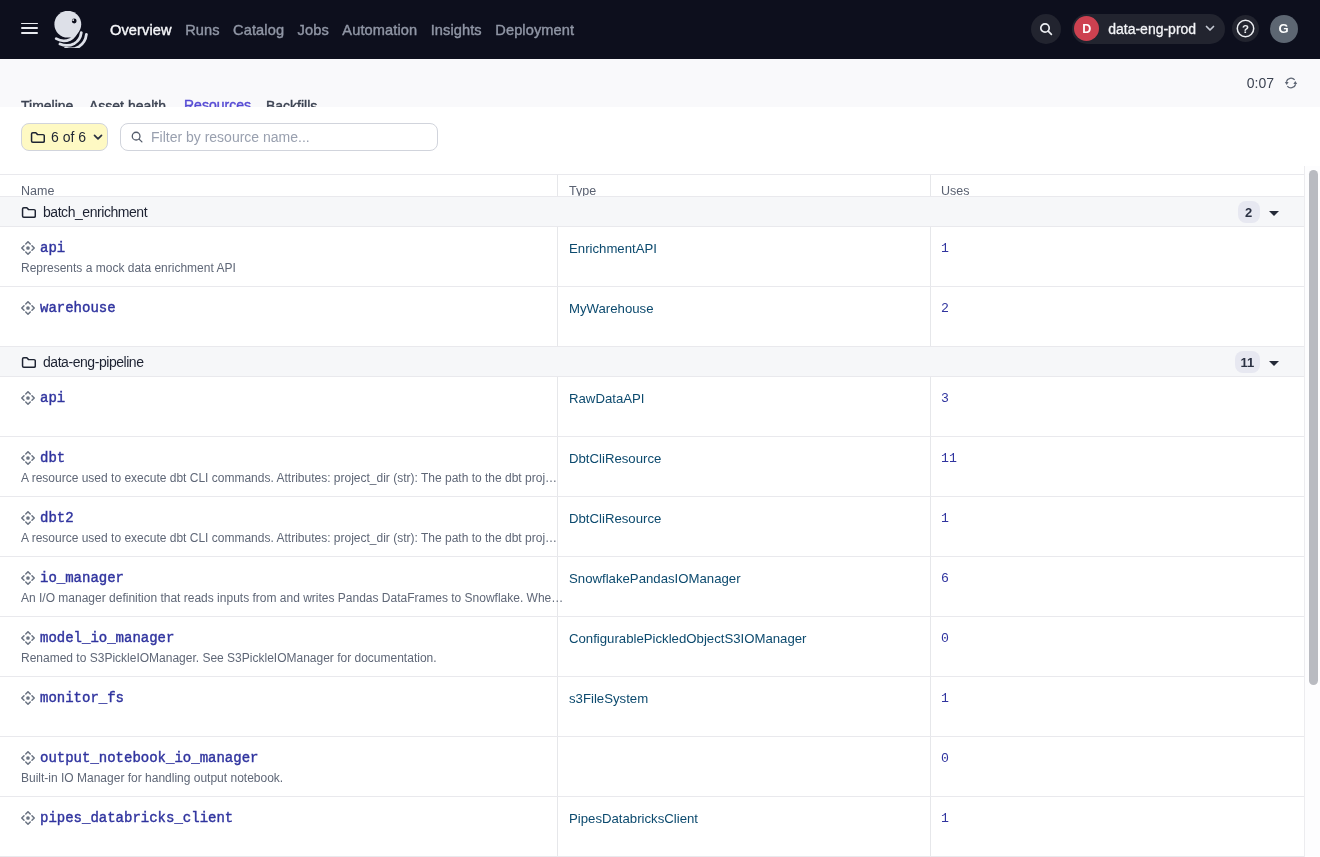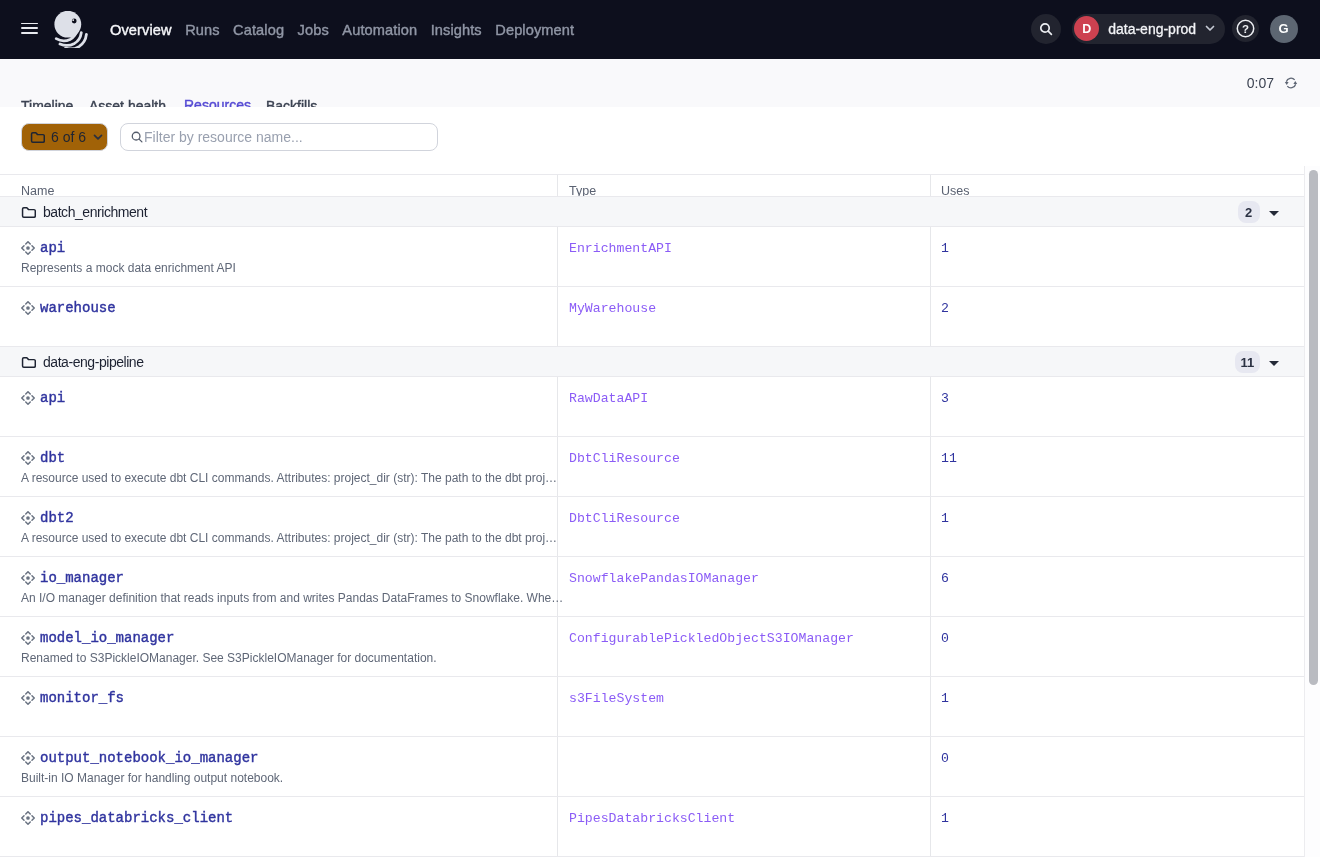--- a/index.html
+++ b/index.html
@@ -24,44 +24,44 @@
 
   
   .tabs { position:absolute; left:0; top:59px; width:1320px; height:48px; background:#f9f9fb; }
   .tabs .tab { position:absolute; top:0; height:48px; display:flex; align-items:center; font-size:14px; color:#3c4352;margin-top:23px; -webkit-text-stroke:0.4px currentColor; }
   .tab.active { color:#564bd4; border-bottom:2.5px solid #5a50d8; }
   .timer { position:absolute; right:46px; top:0; height:48px; display:flex; align-items:center; font-size:14px; color:#3c4352; }
   .syncicon { position:absolute; right:22px; top:17px; }
 
   
   .filterbar { position:absolute; left:0; top:107px; width:1320px; height:60px; background:#fff; }
-  .selbtn { position:absolute; left:21px; top:16px; width:87px; height:28px; border:1px solid #d1d4dc; border-radius:8px; background:#a16207; display:flex; align-items:center; padding-left:8px; }
+  .selbtn { position:absolute; left:21px; top:16px; width:87px; height:28px; border:1px solid #d1d4dc; border-radius:8px; background:#fef9c3; display:flex; align-items:center; padding-left:8px; }
   .selbtn .lbl { font-size:14px; color:#1e2433; margin:0 7px 0 6px; }
   .finput { position:absolute; left:120px; top:16px; width:318px; height:28px; border:1px solid #d1d4dc; border-radius:8px; background:#fff; display:flex; align-items:center; padding-left:9px; }
-  .finput .ph { font-size:14px; color:#99a0af; }
+  .finput .ph { font-size:14px; color:#99a0af; margin-left:7px; }
 
   
   .tbl { position:absolute; left:0; top:166px; width:1304px; }
   .row { position:absolute; left:0; width:1304px; border-top:1px solid #e9e9ed; background:#fff; }
   .hrow { height:30px; }
   .hrow .hname { position:absolute; left:21px; top:9px; font-size:12.5px; color:#5b6272; }
   .htype { position:absolute; left:569px; top:9px; font-size:12.5px; color:#5b6272; }
   .huses { position:absolute; left:941px; top:9px; font-size:12.5px; color:#5b6272; }
   .vline1 { position:absolute; left:557px; top:0; bottom:0; width:1px; background:#e6e7ea; }
   .vline2 { position:absolute; left:930px; top:0; bottom:0; width:1px; background:#e6e7ea; }
   .grow { height:30px; background:#f6f7f9; }
   .grow .gname { position:absolute; left:43px; top:7px; font-size:14px; font-weight:normal; color:#1d2232; letter-spacing:-0.45px;}
   .grow svg.folder { position:absolute; left:21px; top:8.5px; }
   .badge { position:absolute; top:4px; min-width:22px; height:22px; padding:0 6px; border-radius:8px; background:#e7e8f1; color:#2b3143; font-size:13px; font-weight:bold; display:flex; align-items:center; justify-content:center; }
   .caret { position:absolute; top:13.5px; width:0; height:0; border-left:5px solid transparent; border-right:5px solid transparent; border-top:5.8px solid #252b38; }
   .drow { height:60px; }
   .drow .ricon { position:absolute; left:21px; top:14px; }
   .drow .rname { position:absolute; left:40px; top:13px; font-size:14px; color:#30349f; -webkit-text-stroke:0.4px currentColor; text-decoration:none;font-family:Liberation Mono, monospace; }
   .drow .desc { position:absolute; left:21px; top:33.5px; font-size:12px; color:#5f6777; max-width:538px; white-space:nowrap; overflow:hidden; text-overflow:ellipsis; }
-  .tval { position:absolute; left:569px; top:13.5px; font-family:Liberation Mono, monospace; font-size:13.2px; color:#8b5cf6; }
+  .tval { position:absolute; left:569px; top:13.5px; font-family:Liberation Sans, sans-serif; font-size:13.2px; color:#0c4a6e; }
   .uval { position:absolute; left:941px; top:13.5px; font-family:"Liberation Mono", monospace; font-size:13.2px; color:#30349f; text-decoration:none; }
 
   
   .sbar { position:absolute; left:1304px; top:166px; width:16px; height:691px; background:#fdfdfe; border-left:1px solid #ececef; }
   .sthumb { position:absolute; left:3.5px; top:4px; width:9px; height:515px; border-radius:5px; background:#b9bbc1; }
 </style>
 </head>
 <body>
 <div class="page">
 

